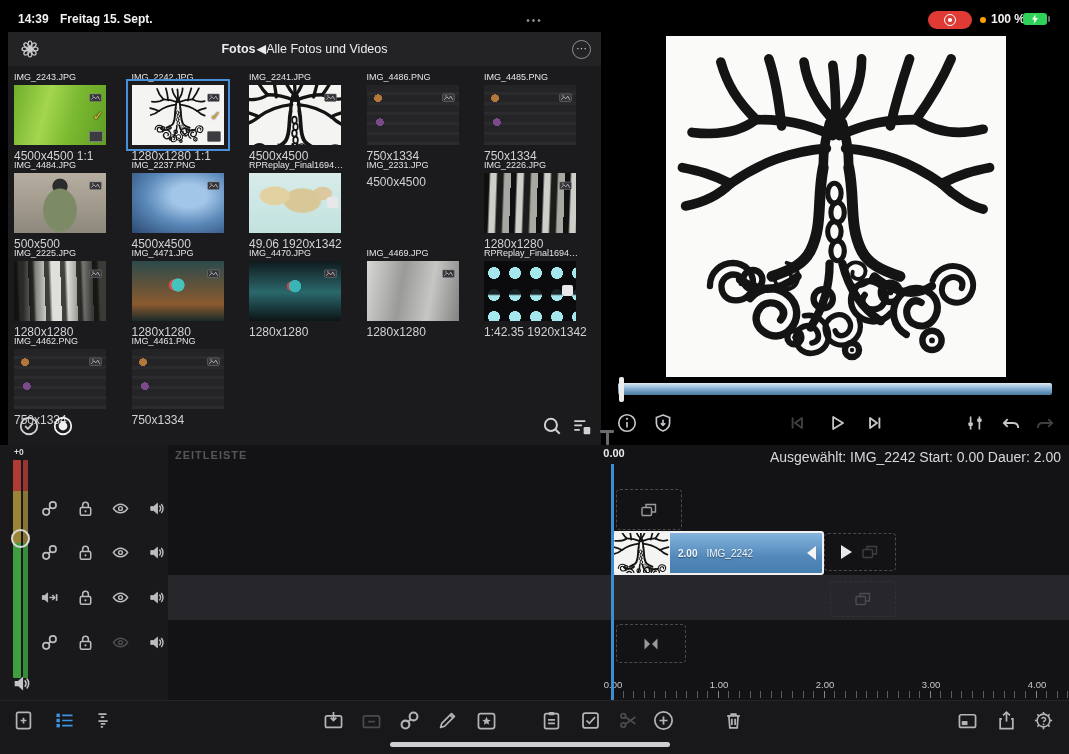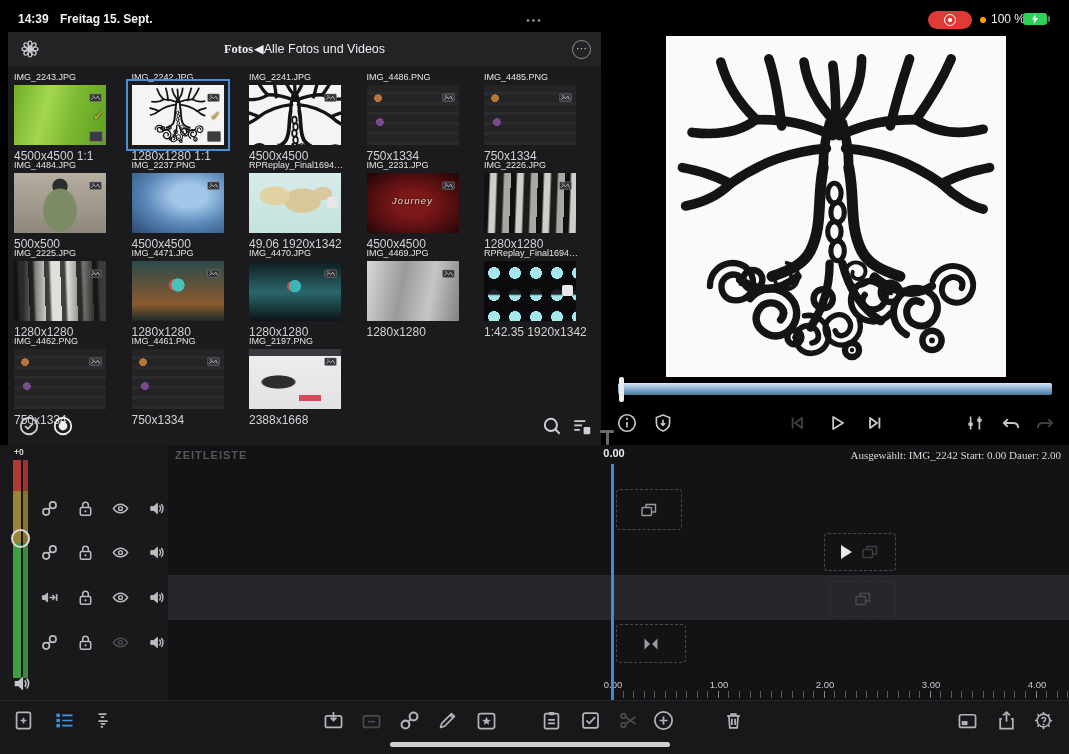--- a/index.html
+++ b/index.html
@@ -9,29 +9,29 @@
   svg.ic{display:block;}
   .dim{opacity:.32;}
   
   .sb-time{left:18px;top:12px;font-size:12px;font-weight:bold;color:#f2f2f2;text-align:right;}
   .sb-date{left:60px;top:12px;font-size:12px;font-weight:bold;color:#f2f2f2;}
   .sb-handle{left:50%;top:15px;transform:translateX(-50%);font-size:10px;color:#8e8e93;letter-spacing:2px;}
   .sb-rec{left:928px;top:11px;width:44px;height:18px;border-radius:9px;background:#e03a34;display:flex;align-items:center;justify-content:center;}
   .sb-rec-dot{width:10px;height:10px;border:1.6px solid #fff;border-radius:50%;display:flex;align-items:center;justify-content:center;}
   .sb-rec-dot i{width:3.5px;height:3.5px;background:#fff;border-radius:50%;}
   .sb-orange{left:980px;top:17px;width:6px;height:6px;border-radius:50%;background:#ff9f0a;}
-  .sb-batt-label{left:991px;top:12px;font-size:12px;font-weight:normal;color:#f2f2f2;}
+  .sb-batt-label{left:991px;top:12px;font-size:12px;font-weight:bold;color:#f2f2f2;}
   .sb-batt{left:1023px;top:13px;width:24px;height:12px;border-radius:3px;background:#30d158;display:flex;align-items:center;justify-content:center;}
   .sb-batt-cap{left:1048px;top:16px;width:2px;height:6px;border-radius:1px;background:#6a6a6e;}
   
   .photos{left:8px;top:32px;width:593px;height:413px;background:#1b1b1d;}
   .ph-header{position:absolute;left:0;top:0;right:0;height:34px;background:#232326;display:flex;align-items:center;}
   .ph-flower{position:absolute;left:12px;top:7px;width:20px;height:20px;color:#cfcfd3;}
   .ph-title{position:absolute;left:0;right:0;top:9px;text-align:center;font-size:12.5px;color:#ececf0;}
-  .ph-title b{font-weight:bold;margin-right:1px;font-family:Liberation Serif, serif;}
+  .ph-title b{font-weight:bold;margin-right:1px;}
   .ph-more{position:absolute;right:10px;top:8px;width:17px;height:17px;border:1.4px solid #8e8e93;border-radius:50%;
            color:#c8c8cc;font-size:11px;line-height:15px;text-align:center;}
   .grid{position:absolute;left:6px;top:40px;display:grid;grid-template-columns:repeat(5,117.5px);grid-auto-rows:88px;}
   .cell{width:112px;position:relative;}
   .cell-name{font-size:9px;color:#e4e4e6;white-space:nowrap;overflow:hidden;height:11px;}
   .thumb{position:relative;width:92px;height:60px;margin-top:2px;background:#2a2a2c;overflow:hidden;}
   .thumb.sel{outline:2px solid #4a90d9;outline-offset:4px;}
   .cell-meta{font-size:12px;color:#d2d2d6;margin-top:4px;white-space:nowrap;}
   .mini-tree{display:none;position:absolute;left:17px;top:1px;width:58px;height:58px;}
   .t-tree .mini-tree,.t-tree2 .mini-tree{display:block;}
@@ -98,21 +98,21 @@
   .scrubber{left:618px;top:383px;width:434px;height:12px;border-radius:2px;
             background:linear-gradient(#dce9f4,#8cb4d8 45%,#48789e);}
   .scrub-head{left:619px;top:377px;width:5px;height:25px;background:#ececec;border-radius:2px;}
   .pv-ic{position:absolute;width:22px;height:22px;color:#c6c6ca;}
   
   .timeline{left:0;top:445px;width:1069px;height:255px;background:#131316;}
   .headcol{position:absolute;left:0;top:0;width:168px;height:255px;background:#19191c;}
   .tl-gain{position:absolute;left:14px;top:2px;font-size:8.5px;color:#d8d8dc;font-weight:bold;}
   .tl-label{position:absolute;left:175px;top:4px;font-size:11px;color:#55555a;letter-spacing:1px;font-weight:bold;}
   .tl-time{position:absolute;left:595px;top:2px;width:38px;text-align:center;font-size:11px;color:#ececf0;font-weight:bold;}
-  .tl-sel{position:absolute;right:8px;top:4px;font-size:11px;color:#d8d8dc;font-family:Liberation Serif, serif;}
+  .tl-sel{position:absolute;right:8px;top:4px;font-size:14px;color:#d8d8dc;}
   .meter{position:absolute;left:13px;top:15px;width:16px;height:218px;display:flex;gap:2px;}
   .meter i{display:block;height:100%;border-radius:1px;
      background:linear-gradient(to bottom,#b03a34 0 14%,#9a8436 14% 38%,#3f9e42 38% 100%);}
   .meter i:first-child{width:8px;} .meter i:last-child{width:5px;opacity:.85;}
   .meter-knob{position:absolute;left:11px;top:84px;width:15px;height:15px;border:2.4px solid #d8d8d6;border-radius:50%;}
   .master-vol{position:absolute;left:11px;top:228px;width:21px;height:21px;color:#c6c6ca;}
   .trackhead{position:absolute;left:40px;width:126px;height:24px;display:flex;justify-content:space-between;align-items:center;color:#bcbcc0;}
   .trackhead svg{width:19px;height:19px;}
   .hl-strip{position:absolute;left:168px;top:130px;width:901px;height:45px;background:#27272b;}
   .playhead{position:absolute;left:611px;top:19px;width:3px;height:236px;background:#3f8cd0;z-index:6;}
@@ -584,28 +584,20 @@
 
       <div class="overlay-text"></div>
 
       <div class="b-video"></div>
     </div>
     <div class="cell-meta">49.06  1920x1342</div>
   </div>
 
   <div class="cell">
     <div class="cell-name">IMG_2231.JPG</div>
-    <div class="thumb t-journey">
-
-      <div class="overlay-text">Journey</div>
-      <svg class="b-photo ic" viewBox="0 0 20 20">
-              <use href="#sym-photobadge"></use>
-            </svg>
-
-    </div>
     <div class="cell-meta">4500x4500</div>
   </div>
 
   <div class="cell">
     <div class="cell-name">IMG_2226.JPG</div>
     <div class="thumb t-forest1">
 
       <div class="overlay-text"></div>
       <svg class="b-photo ic" viewBox="0 0 20 20">
               <use href="#sym-photobadge"></use>
@@ -697,32 +689,20 @@
 
       <div class="overlay-text"></div>
       <svg class="b-photo ic" viewBox="0 0 20 20">
               <use href="#sym-photobadge"></use>
             </svg>
 
     </div>
     <div class="cell-meta">750x1334</div>
   </div>
 
-  <div class="cell">
-    <div class="cell-name">IMG_2197.PNG</div>
-    <div class="thumb t-web">
-
-      <div class="overlay-text"></div>
-      <svg class="b-photo ic" viewBox="0 0 20 20">
-              <use href="#sym-photobadge"></use>
-            </svg>
-
-    </div>
-    <div class="cell-meta">2388x1668</div>
-  </div>
 
 </div>
     <div style="position:absolute;left:0;right:0;bottom:0;height:36px;">
       <svg class="ph-bottom-ic ic" viewBox="0 0 20 20" style="left:10px;top:6px;">
           <use href="#sym-check-circle"></use>
         </svg>
       <svg class="ph-bottom-ic ic" viewBox="0 0 20 20" style="left:44px;top:6px;color:#f0f0f2;">
           <use href="#sym-record-circle"></use>
         </svg>
       <svg class="ph-bottom-ic ic" viewBox="0 0 20 20" style="right:38px;top:6px;">
@@ -842,20 +822,31 @@
           <use href="#sym-speaker"></use>
         </svg>
     </div>
 
     <div class="ph-box" style="left:616px;top:44px;width:64px;height:39px;">
       <svg viewBox="0 0 20 20">
           <use href="#sym-squares"></use>
         </svg>
     </div>
 
+    <div class="clip clip-sel" style="left:612px;top:86px;width:208px;height:40px;">
+      <div class="clip-thumb" style="width:56px;">
+        <svg viewBox="0 0 100 100">
+            <use href="#sym-tree"></use>
+          </svg>
+      </div>
+      <div class="clip-label">
+        <b>2.00</b><span>IMG_2242</span>
+      </div>
+      <div class="trim-l"></div>
+    </div>
     <div class="ph-box" style="left:824px;top:88px;width:70px;height:36px;">
       <div class="ph-play"></div>
       <svg viewBox="0 0 20 20" class="dim">
           <use href="#sym-squares"></use>
         </svg>
     </div>
 
     <div class="ph-box dim" style="left:830px;top:136px;width:64px;height:34px;">
       <svg viewBox="0 0 20 20">
           <use href="#sym-squares"></use>

